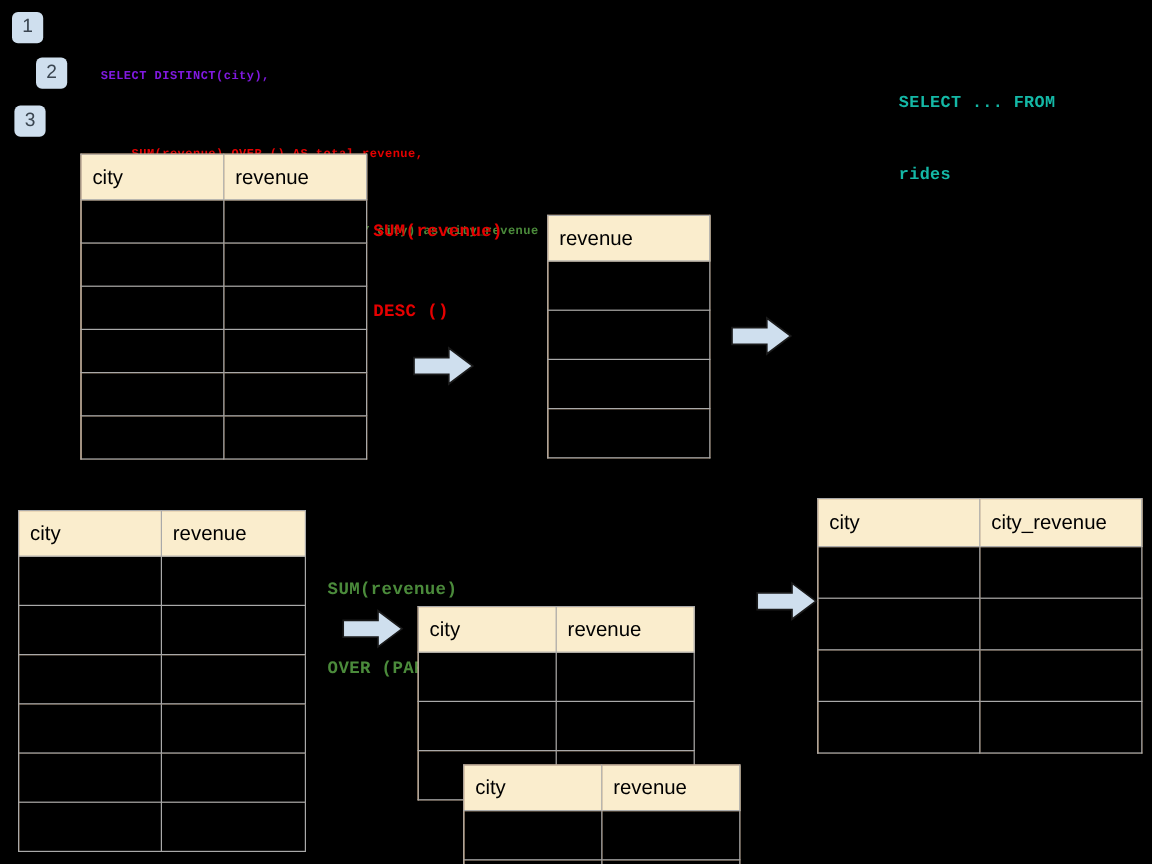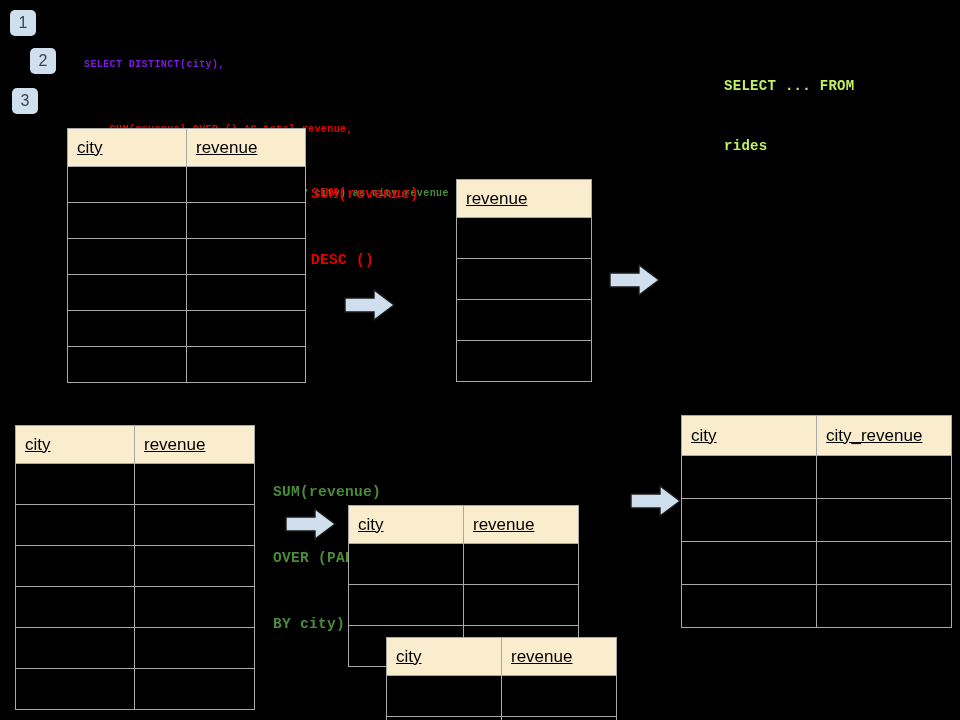--- a/index.html
+++ b/index.html
@@ -56,21 +56,20 @@
   .anno.green{color:#4b8b3b;}
   .anno .ln{display:block;white-space:pre;}
 
   
   .tbl{
     position:absolute;
     border-collapse:collapse;
     table-layout:fixed;
     background:#fdba74;
     box-sizing:border-box;
-    text-decoration:underline;
   }
   .tbl td,.tbl th{
     border:1px solid #a9a9a9;
     padding:0;
     margin:0;
     box-sizing:border-box;
     background:#000;
   }
   .tbl th{
     background:#faedcd;
@@ -102,34 +101,33 @@
   </div>
 
   <div class="code" style="left:84px;top:11px;">
     <span class="ln c-purple">SELECT DISTINCT(city),</span>
     <span class="ln c-red">    SUM(revenue) OVER () AS total_revenue,</span>
     <span class="ln c-green">    SUM(revenue) OVER (PARTITION BY city) as city_revenue</span>
     <span class="ln c-purple">  FROM rides</span>
     <span class="ln c-purple">  ORDER by city_revenue DESC;</span>
   </div>
 
-  <div class="anno" style="left:724px;top:36px;color:#bef264;line-height:20px;font-size:14px;">
+  <div class="anno" style="left:749px;top:36px;color:#14b8a6;line-height:20px;font-size:14px;">
     <span class="ln">SELECT ... FROM</span>
     <span class="ln">rides</span>
   </div>
 
   <div class="anno red" style="left:311px;top:139px;">
     <span class="ln">SUM(revenue)</span>
     <span class="ln">DESC ()</span>
   </div>
 
   <div class="anno green" style="left:273px;top:437px;">
     <span class="ln">SUM(revenue)</span>
     <span class="ln">OVER (PARTITION</span>
-    <span class="ln">BY city)</span>
   </div>
 
   <table class="tbl" style="left:67px;top:128px;width:238px;">
     <colgroup>
         <col style="width:119px;">
         <col style="width:119px;">
       </colgroup>
     <thead>
       <tr>
         <th style="height:38px;">city</th>

